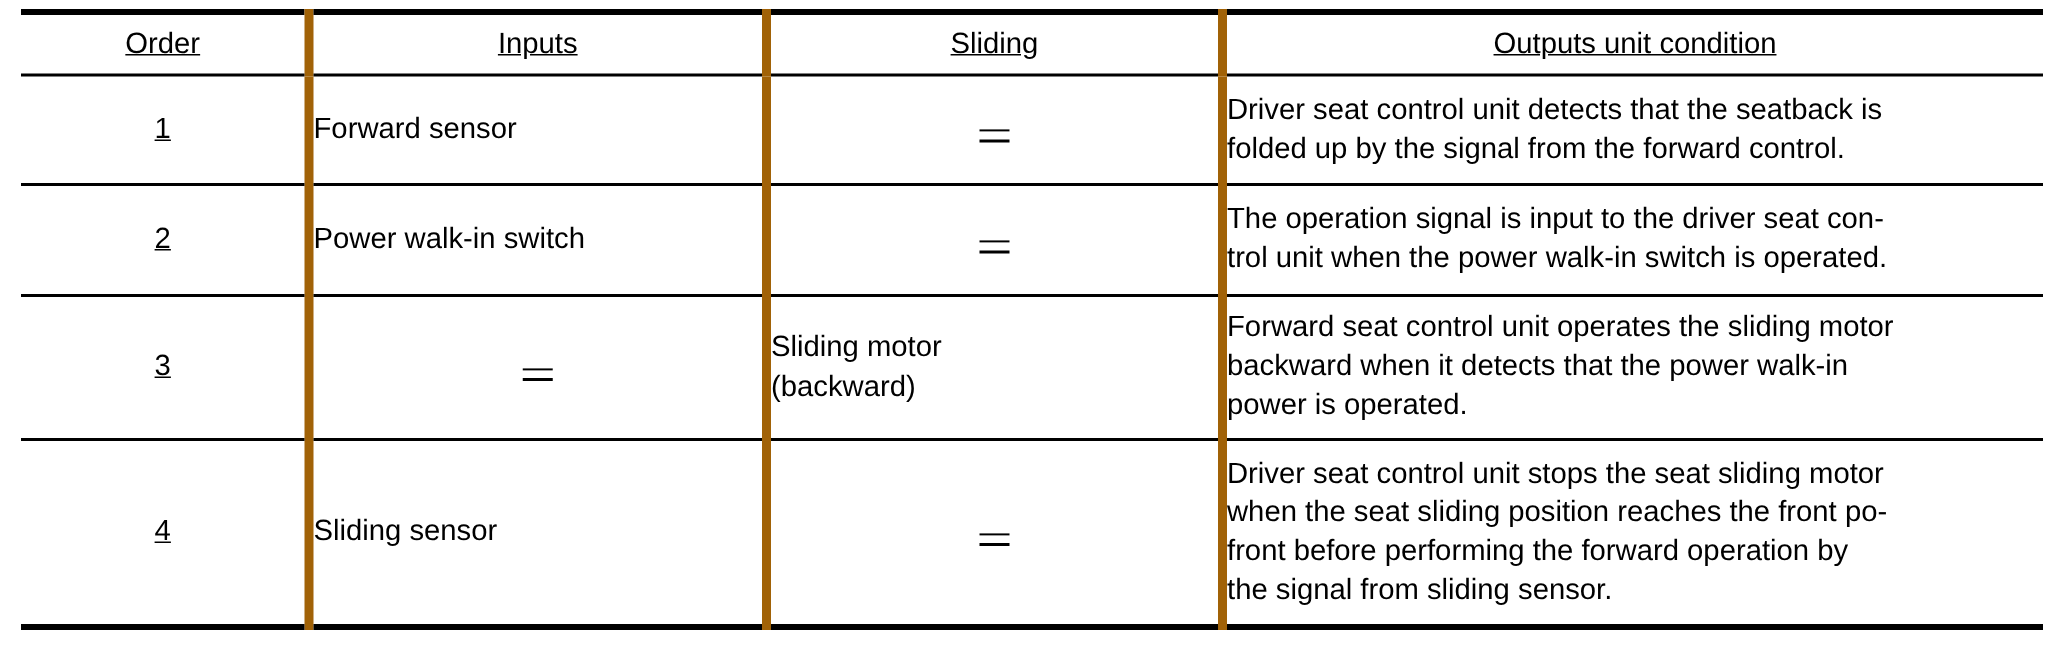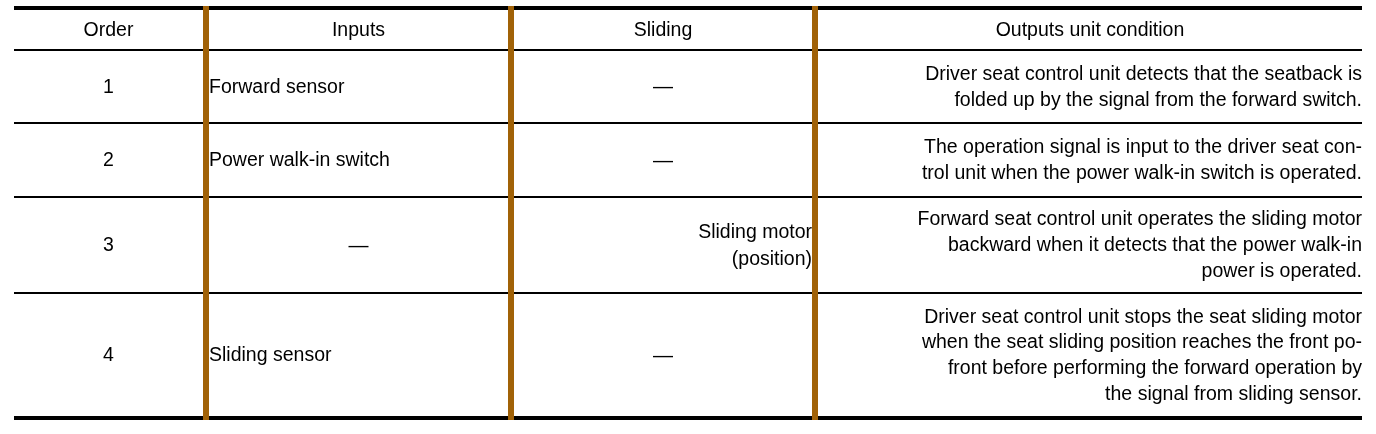--- a/index.html
+++ b/index.html
@@ -58,32 +58,32 @@
   }
   tbody tr.last-row td {
     border-bottom: 4.5px solid #000;
   }
   
   .v-div { border-left: 6px solid #a16207; }
 
   
   .cell-pad-l { padding: 7px 10px 7px 16px; }
   .cell-pad-c { padding: 7px 10px; }
-  .ctr { text-align: center; }
+  .ctr { text-align: center; text-decoration: underline; }
   .lft { text-align: left; }
 
   .dash { font-size: 20px; letter-spacing: 0; }
 
   .row-h1 { height: 73px; }
   .row-h2 { height: 74px; }
   .row-h3 { height: 96px; }
   .row-h4 { height: 125px; }
 
   .cond-text { display: block; }
-  .nowrapline { white-space: nowrap; text-align: right; }
+  .nowrapline { white-space: nowrap; }
   .outputs-multi { line-height: 1.38; }
 </style>
 </head>
 <body>
 
 <div id="screenshot">
   <div class="table-wrap">
     <table class="spec-table">
       <colgroup>
         <col class="c-order">
@@ -100,40 +100,40 @@
         </tr>
       </thead>
       <tbody>
 
         <tr class="row-h1">
           <td class="ctr cell-pad-c">1</td>
           <td class="lft cell-pad-l v-div">Forward sensor</td>
           <td class="ctr cell-pad-c v-div dash">—</td>
           <td class="lft cell-pad-l v-div">
             <span class="cond-text nowrapline">Driver seat control unit detects that the seatback is</span>
-            <span class="cond-text nowrapline">folded up by the signal from the forward switch.</span>
+            <span class="cond-text nowrapline">folded up by the signal from the forward control.</span>
           </td>
         </tr>
 
         <tr class="row-h2">
           <td class="ctr cell-pad-c">2</td>
           <td class="lft cell-pad-l v-div">Power walk-in switch</td>
           <td class="ctr cell-pad-c v-div dash">—</td>
           <td class="lft cell-pad-l v-div">
             <span class="cond-text nowrapline">The operation signal is input to the driver seat con-</span>
             <span class="cond-text nowrapline">trol unit when the power walk-in switch is operated.</span>
           </td>
         </tr>
 
         <tr class="row-h3">
           <td class="ctr cell-pad-c">3</td>
           <td class="ctr cell-pad-c v-div dash">—</td>
           <td class="lft cell-pad-l v-div outputs-multi">
             <span class="cond-text nowrapline">Sliding motor</span>
-            <span class="cond-text nowrapline">(position)</span>
+            <span class="cond-text nowrapline">(backward)</span>
           </td>
           <td class="lft cell-pad-l v-div">
             <span class="cond-text nowrapline">Forward seat control unit operates the sliding motor</span>
             <span class="cond-text nowrapline">backward when it detects that the power walk-in</span>
             <span class="cond-text nowrapline">power is operated.</span>
           </td>
         </tr>
 
         <tr class="row-h4 last-row">
           <td class="ctr cell-pad-c">4</td>

